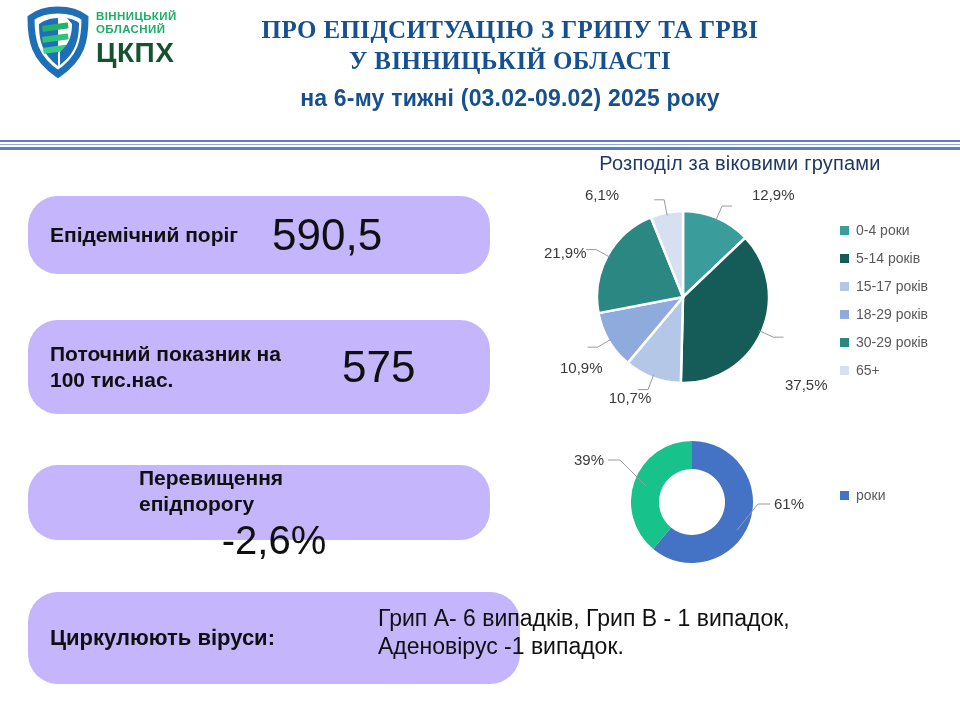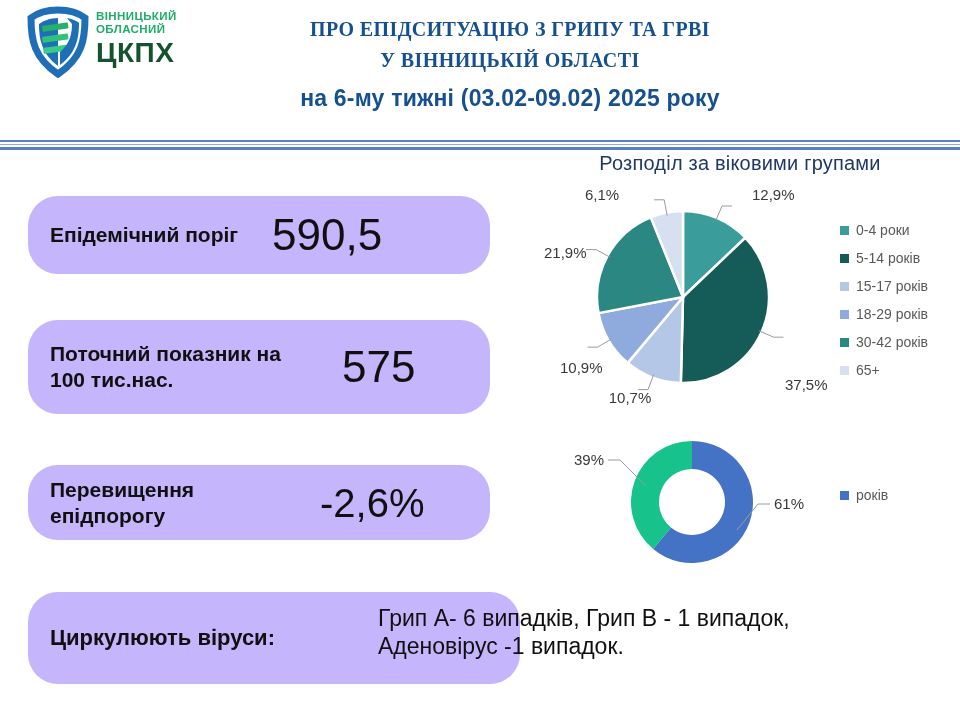--- a/index.html
+++ b/index.html
@@ -60,21 +60,21 @@
   #title-block {
     position: absolute;
     left: 190px; top: 14px;
     width: 640px;
     text-align: center;
   }
   .title-line-main {
     font-family: "Liberation Serif", serif;
     font-weight: bold;
     color: #16508f;
-    font-size: 20px;
+    font-size: 25px;
     line-height: 31px;
     letter-spacing: 0.4px;
   }
   .title-line-sub {
     font-family: "Liberation Sans", sans-serif;
     font-weight: bold;
     color: #16508f;
     font-size: 23px;
     line-height: 30px;
     margin-top: 7px;
@@ -137,20 +137,21 @@
     box-sizing: border-box;
   }
   #card-current .card-label { flex: 0 0 auto; max-width: 270px; }
   #card-current .card-value { margin-left: 22px; }
 
   #card-excess {
     left: 28px; top: 465px;
     width: 462px; height: 75px;
     padding: 0 22px;
     box-sizing: border-box;
+    flex-direction: column;
   }
   #card-excess .card-label { flex: 0 0 auto; max-width: 240px; }
   #card-excess .card-value { margin-left: 30px; font-size: 40px; }
 
   #card-viruses {
     left: 28px; top: 592px;
     width: 492px; height: 92px;
     padding: 16px 22px;
     box-sizing: border-box;
   }
@@ -329,21 +330,21 @@
       <div class="legend-row">
         <span class="legend-swatch" style="background: rgb(180, 199, 231);"></span>
         <span class="legend-text">15-17 років</span>
       </div>
       <div class="legend-row">
         <span class="legend-swatch" style="background: rgb(143, 170, 220);"></span>
         <span class="legend-text">18-29 років</span>
       </div>
       <div class="legend-row">
         <span class="legend-swatch" style="background: rgb(42, 135, 130);"></span>
-        <span class="legend-text">30-42 років</span>
+        <span class="legend-text">30-29 років</span>
       </div>
       <div class="legend-row">
         <span class="legend-swatch" style="background: rgb(214, 224, 240);"></span>
         <span class="legend-text">65+</span>
       </div>
     </div>
 
   <div id="donut-chart-wrap">
     <svg id="donut-svg" width="270" height="145" viewBox="0 0 270 145" aria-hidden="true">
         <path d="M 132 9 A 61 61 0 1 1 93.11713662532995 117.00130780932315 L 110.96500833829325 95.42693701160105 A 33 33 0 1 0 132 37 Z" fill="#4472c4"></path>
@@ -351,17 +352,17 @@
         <polyline points="177,98 198,72 210,72" class="leader"></polyline>
         <text x="214" y="77" text-anchor="start" class="pct-label-donut">61%</text>
         <polyline points="86,54 60,28 48,28" class="leader"></polyline>
         <text x="44" y="33" text-anchor="end" class="pct-label-donut">39%</text>
       </svg>
   </div>
 
   <div id="donut-legend">
       <div class="legend-row">
         <span class="legend-swatch" style="background: rgb(68, 114, 196);"></span>
-        <span class="legend-text">років</span>
+        <span class="legend-text">роки</span>
       </div>
     </div>
 
 </div>
 
 </body></html>

